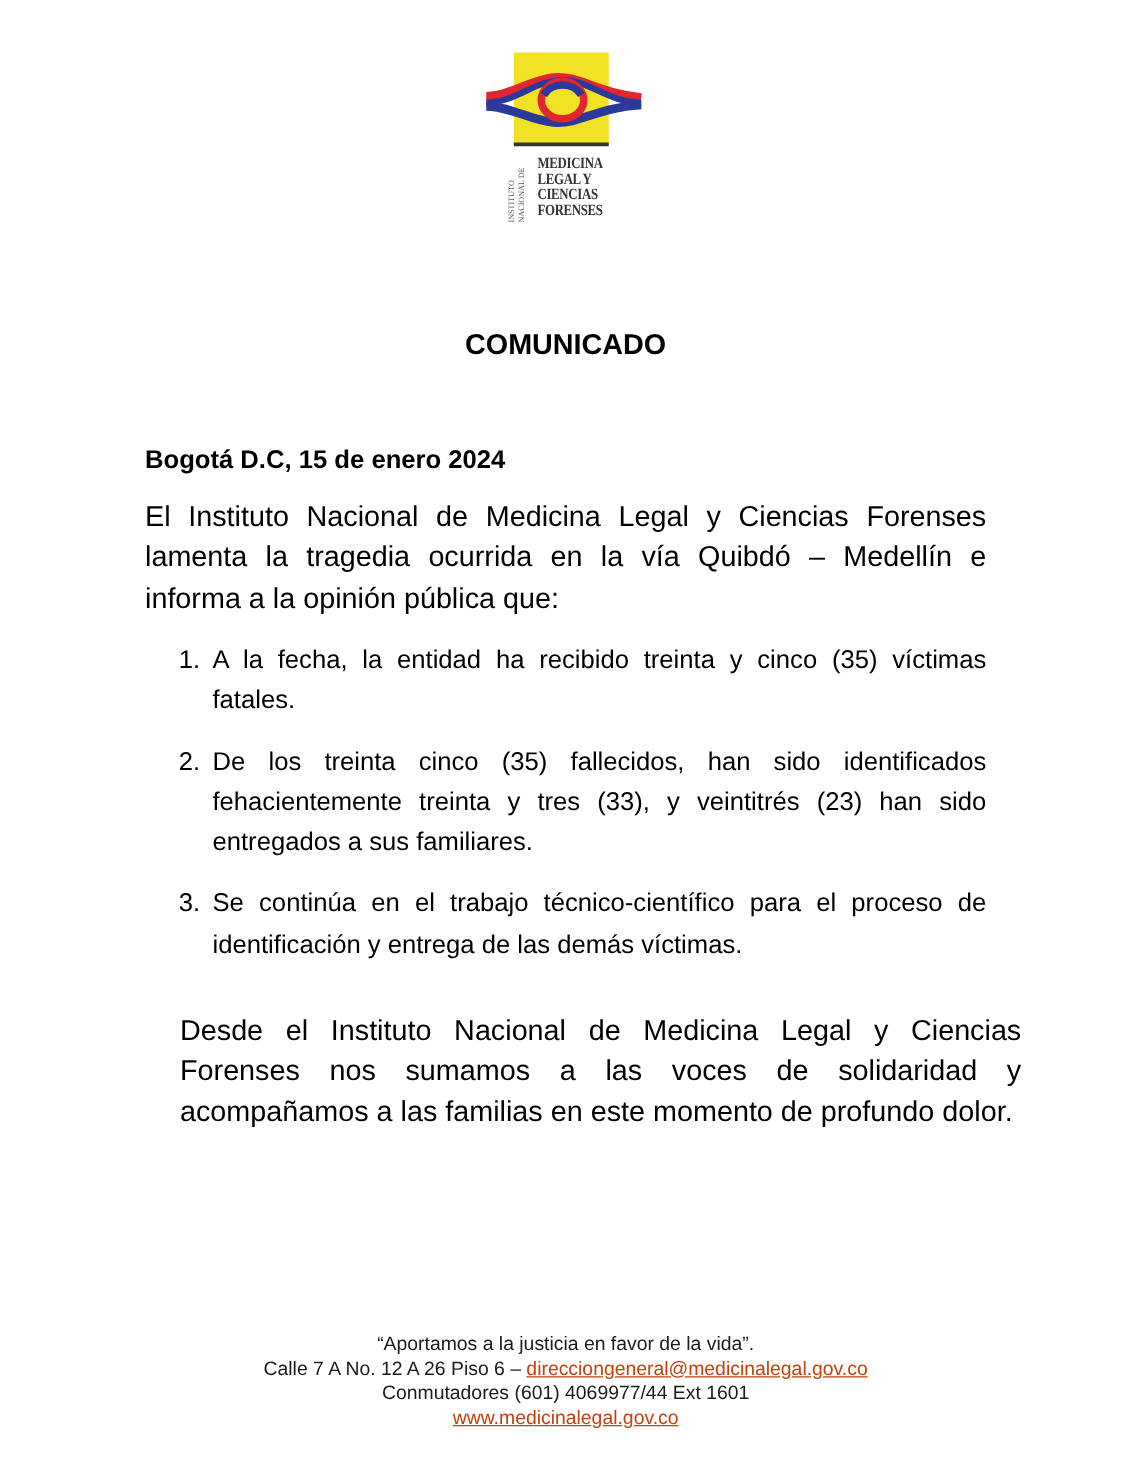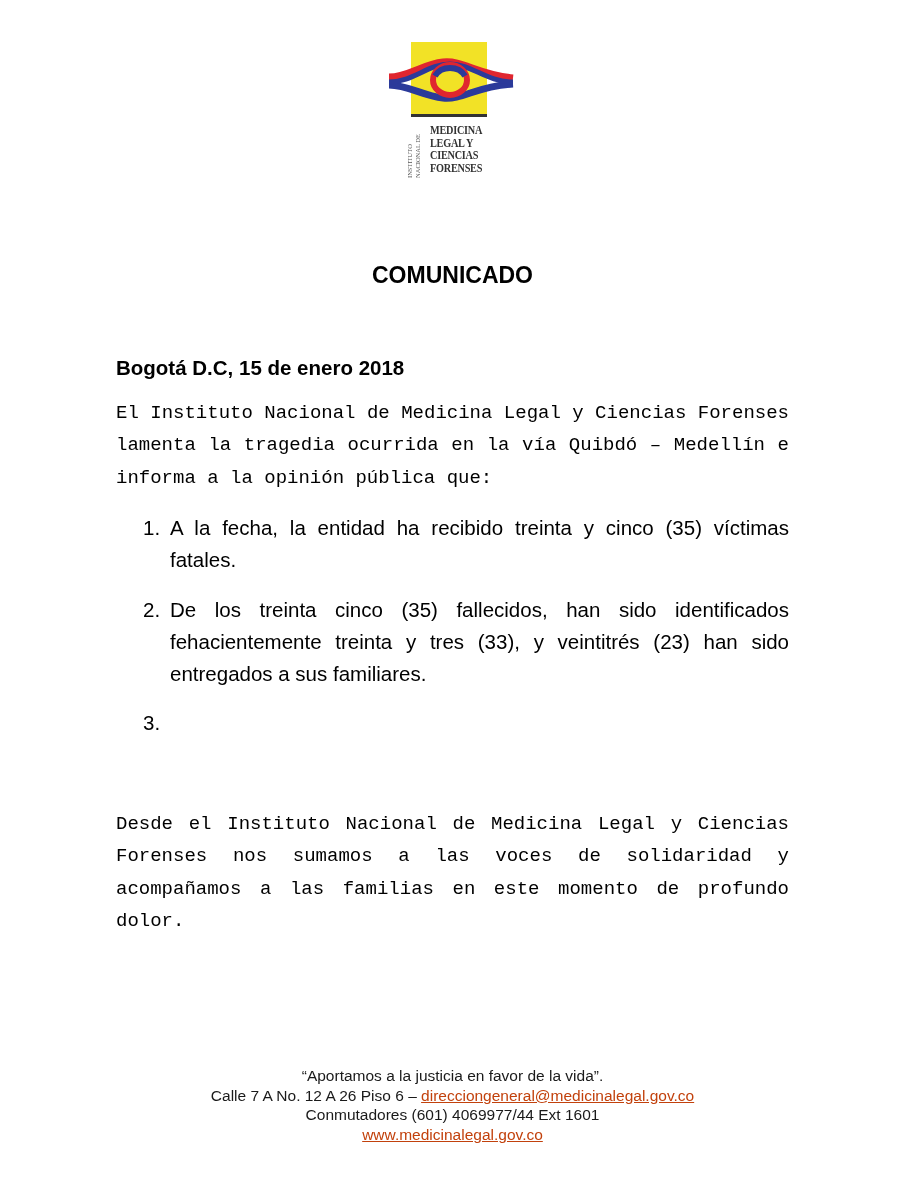--- a/index.html
+++ b/index.html
@@ -8,24 +8,24 @@
     .logo { position: absolute; left: 388px; top: 40px; width: 126px; height: 142px; }
     .logo-text { position: absolute; left: 430px; top: 124px; font-family: "Liberation Serif", serif;
                  font-weight: bold; font-size: 12.5px; line-height: 12.6px; letter-spacing: -0.3px;
                  color: #333; transform: scaleX(0.82); transform-origin: left top; }
     .logo-vert { position: absolute; left: 406px; top: 178px; font-family: "Liberation Serif", serif;
                  font-size: 6.5px; line-height: 8px; color: #555; transform: rotate(-90deg);
                  transform-origin: left top; white-space: nowrap; }
     .title { position: absolute; top: 262px; left: 0; width: 905px; text-align: center;
              font-weight: bold; font-size: 23px; }
     .date { position: absolute; left: 116px; top: 356px; font-weight: bold; font-size: 20.5px; }
-    .para { position: absolute; left: 116px; width: 673px; font-size: 19px; line-height: 32.3px;
-            text-align: justify; font-family: Liberation Mono, monospace; }
+    .para { position: absolute; left: 116px; width: 673px; font-size: 23px; line-height: 32.3px;
+            text-align: justify; }
     .intro { top: 397px; }
-    .closing { top: 808px; }
+    .closing { top: 808px; margin-left: 28px; }
     .list { position: absolute; left: 116px; width: 673px; top: 512px; margin: 0; padding: 0; list-style: none; }
     .list li { position: relative; padding-left: 54px; font-size: 20.5px; line-height: 32.3px;
                text-align: justify; margin-bottom: 17px; }
     .list .num { position: absolute; left: 27px; top: 0; }
     .footer { position: absolute; top: 1066px; left: 0; width: 905px; text-align: center;
               font-size: 15.5px; line-height: 19.5px; color: #1a1a1a; }
     .footer a { color: #c2410c; text-decoration: underline; }
   </style>
 </head>
 <body>
@@ -46,34 +46,35 @@
   <div>NACIONAL DE</div>
 </div>
 <div class="logo-text">
   <div>MEDICINA</div>
   <div>LEGAL Y</div>
   <div>CIENCIAS</div>
   <div>FORENSES</div>
 </div>
 
 <div class="title">COMUNICADO</div>
-<div class="date">Bogotá D.C, 15 de enero 2018</div>
+<div class="date">Bogotá D.C, 15 de enero 2024</div>
 <div class="para intro">El Instituto Nacional de Medicina Legal y Ciencias Forenses lamenta la tragedia ocurrida en la vía Quibdó – Medellín e informa a la opinión pública que:</div>
 
 <ol class="list">
   <li>
     <span class="num">1.</span>
     <span>A la fecha, la entidad ha recibido treinta y cinco (35) víctimas fatales.</span>
   </li>
   <li>
     <span class="num">2.</span>
     <span>De los treinta cinco (35) fallecidos, han sido identificados fehacientemente treinta y tres (33), y veintitrés (23) han sido entregados a sus familiares.</span>
   </li>
   <li>
     <span class="num">3.</span>
+    <span>Se continúa en el trabajo técnico-científico para el proceso de identificación y entrega de las demás víctimas.</span>
   </li>
 </ol>
 
 <div class="para closing">Desde el Instituto Nacional de Medicina Legal y Ciencias Forenses nos sumamos a las voces de solidaridad y acompañamos a las familias en este momento de profundo dolor.</div>
 
 <div class="footer">
   <div>“Aportamos a la justicia en favor de la vida”.</div>
   <div>
     <span>Calle 7 A No. 12 A 26 Piso 6 – </span><a>direcciongeneral@medicinalegal.gov.co</a>
   </div>

